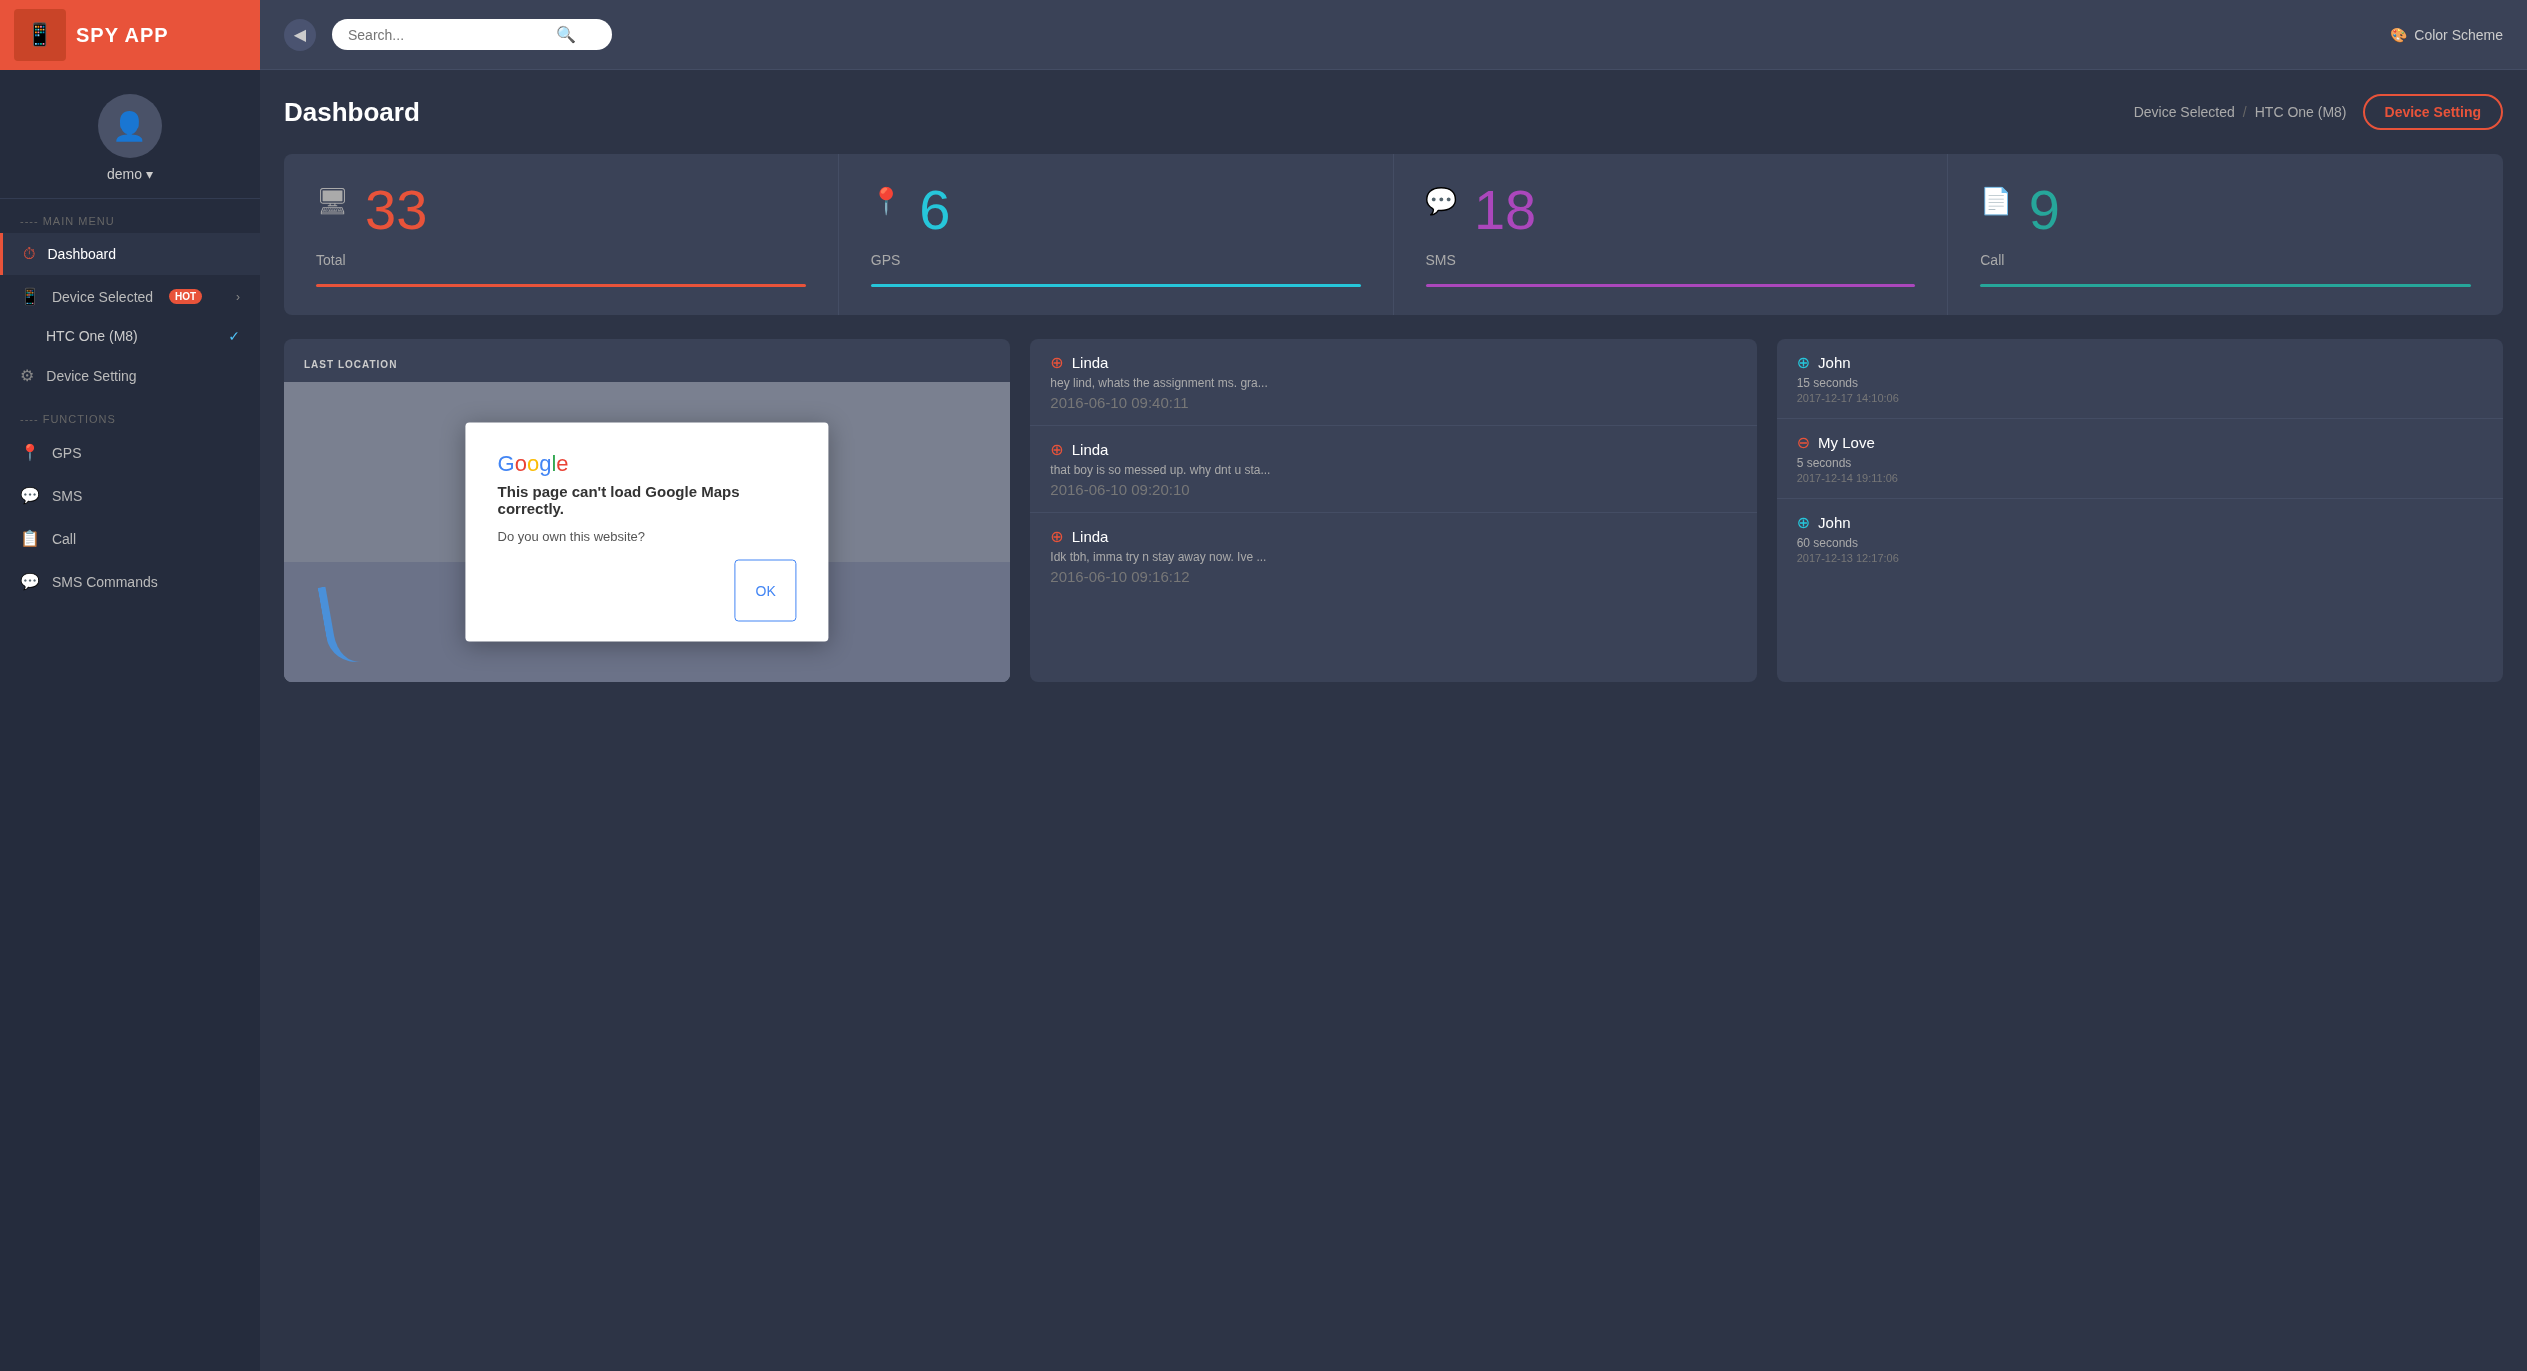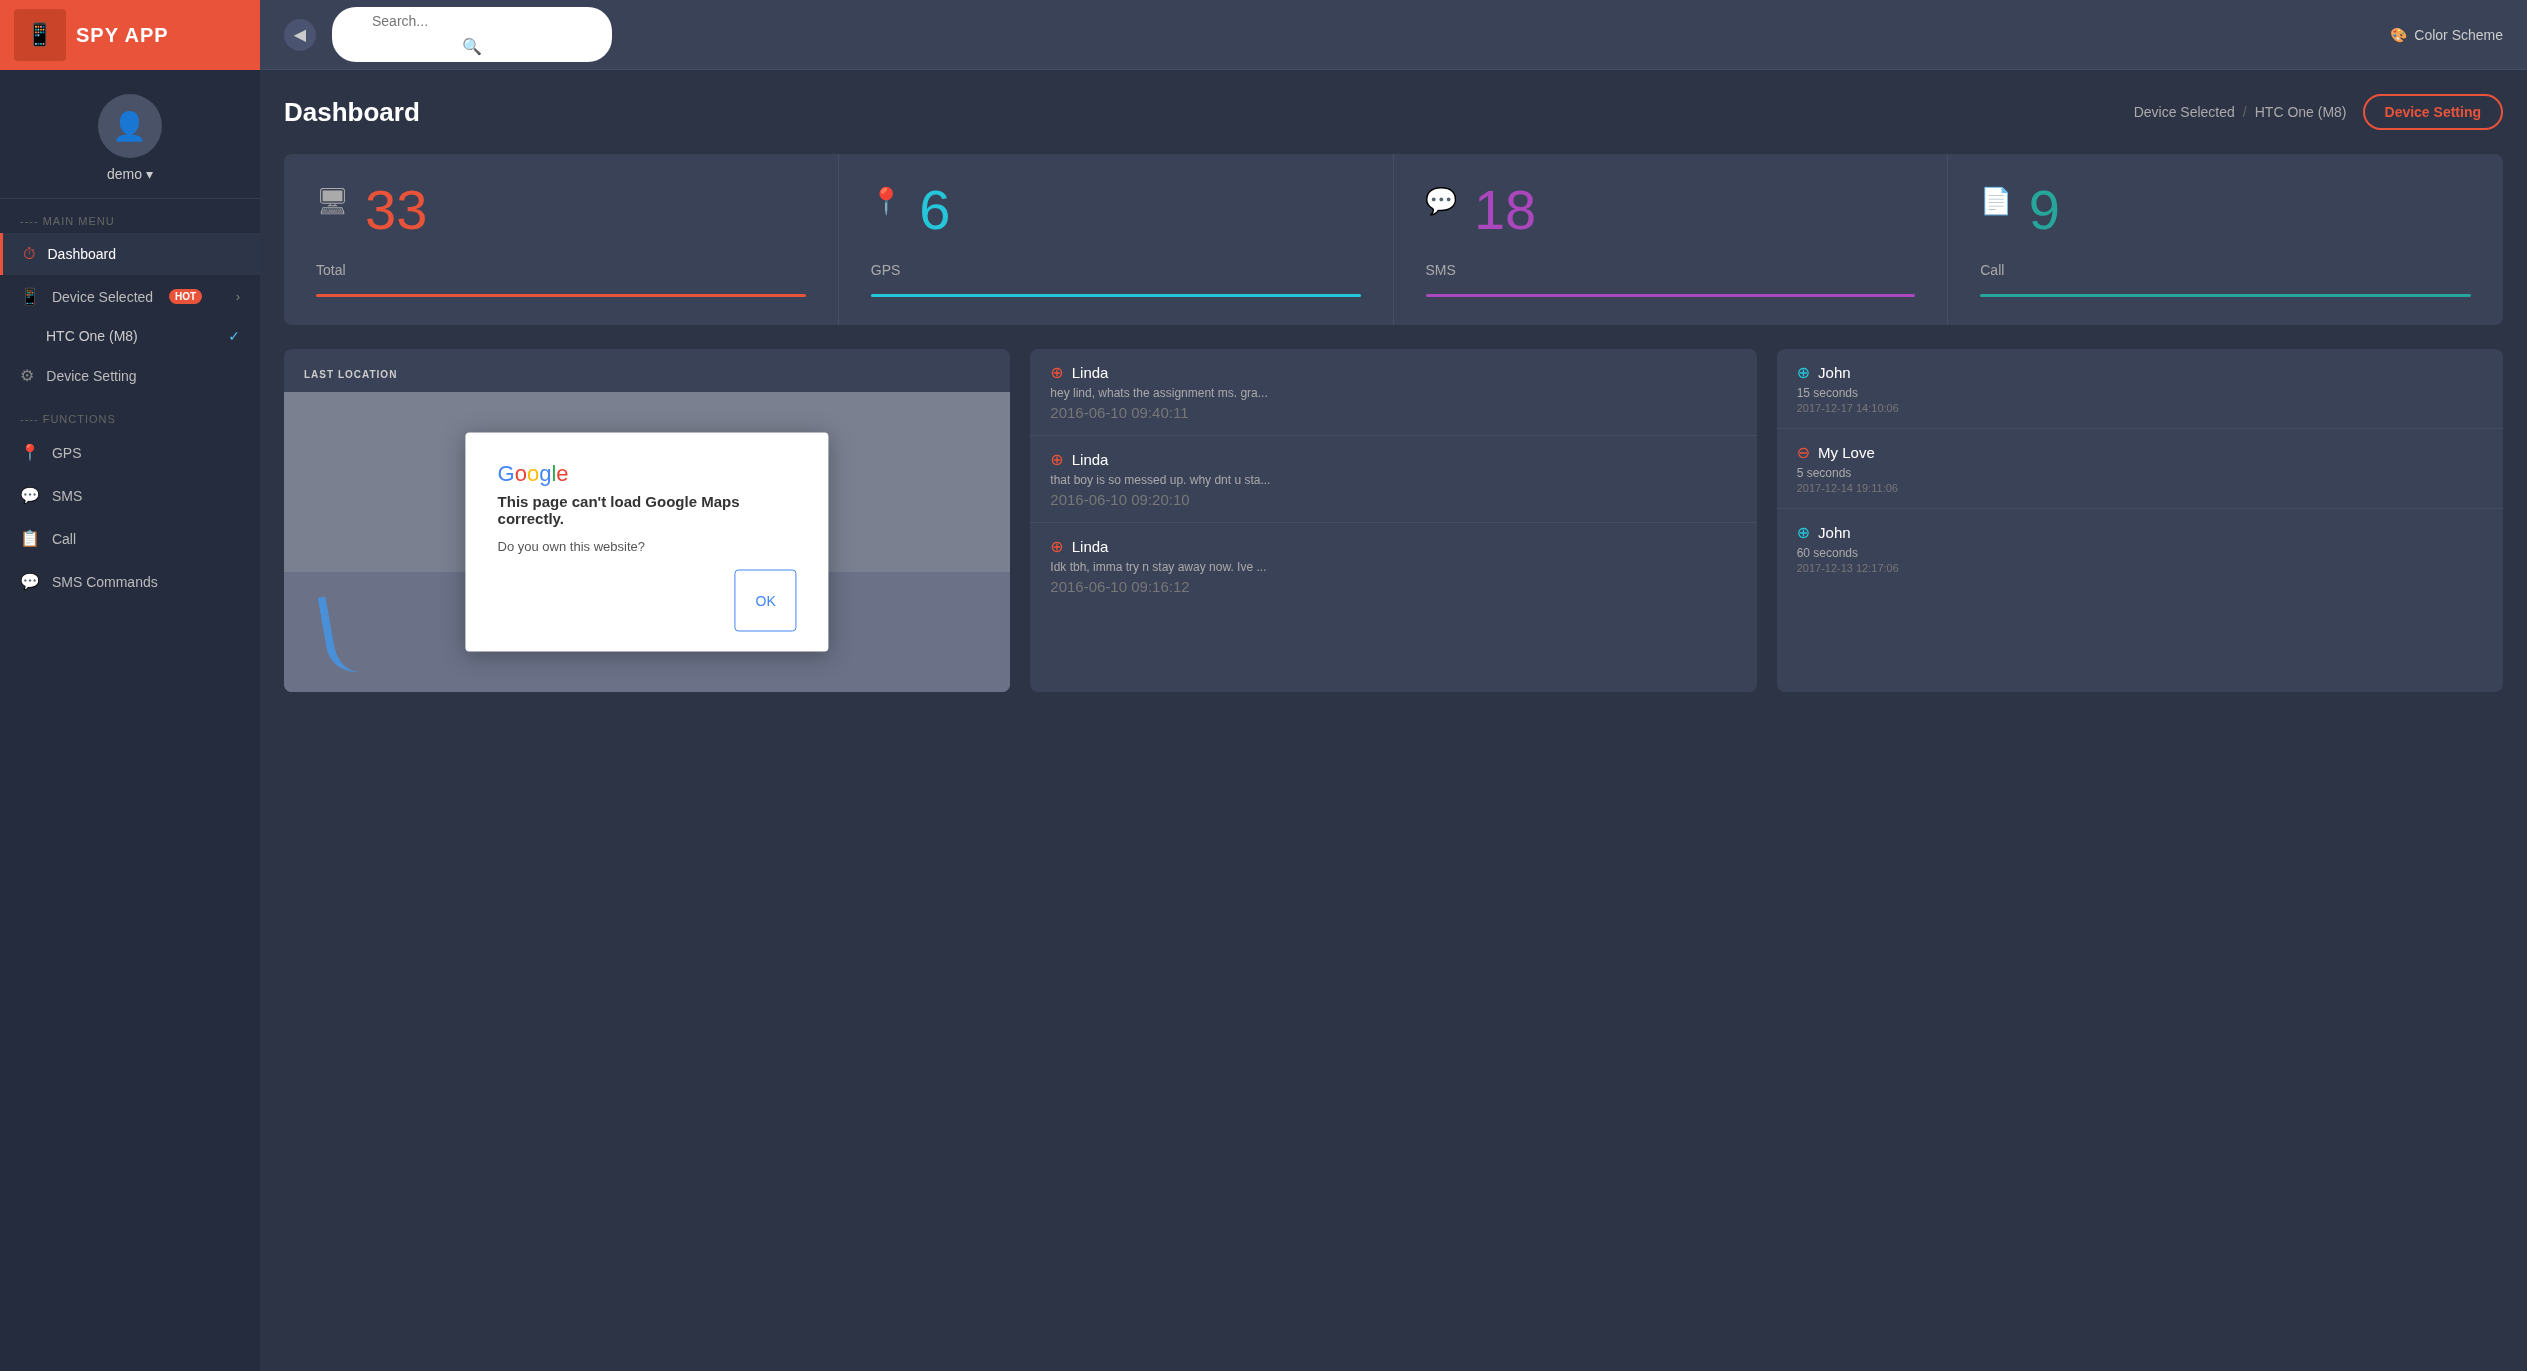--- a/index.html
+++ b/index.html
@@ -141,21 +141,20 @@
       color: #ccc;
     }
     .search-box {
       display: flex;
       align-items: center;
       background: #fff;
       border-radius: 24px;
       padding: 6px 16px;
       gap: 8px;
       width: 280px;
-      flex-direction: column;
     }
     .search-box input {
       border: none;
       outline: none;
       font-size: 14px;
       background: transparent;
       color: #333;
       width: 200px;
     }
     .search-icon { color: #888; font-size: 16px; }
@@ -226,21 +225,21 @@
       display: flex;
       align-items: flex-start;
       gap: 16px;
     }
     .stat-icon { font-size: 26px; color: #aaa; margin-top: 4px; }
     .stat-number { font-size: 56px; font-weight: 300; line-height: 1; }
     .stat-number.orange { color: #e8533a; }
     .stat-number.teal { color: #26c6da; }
     .stat-number.purple { color: #ab47bc; }
     .stat-number.green { color: #26a69a; }
-    .stat-label { font-size: 14px; color: #aaa; margin-top: 24px; }
+    .stat-label { font-size: 14px; color: #aaa; margin-top: 14px; }
     .stat-bar {
       height: 3px;
       margin-top: 16px;
       border-radius: 2px;
     }
     .stat-bar.orange { background: #e8533a; }
     .stat-bar.teal { background: #26c6da; }
     .stat-bar.purple { background: #ab47bc; }
     .stat-bar.green { background: #26a69a; }
 

